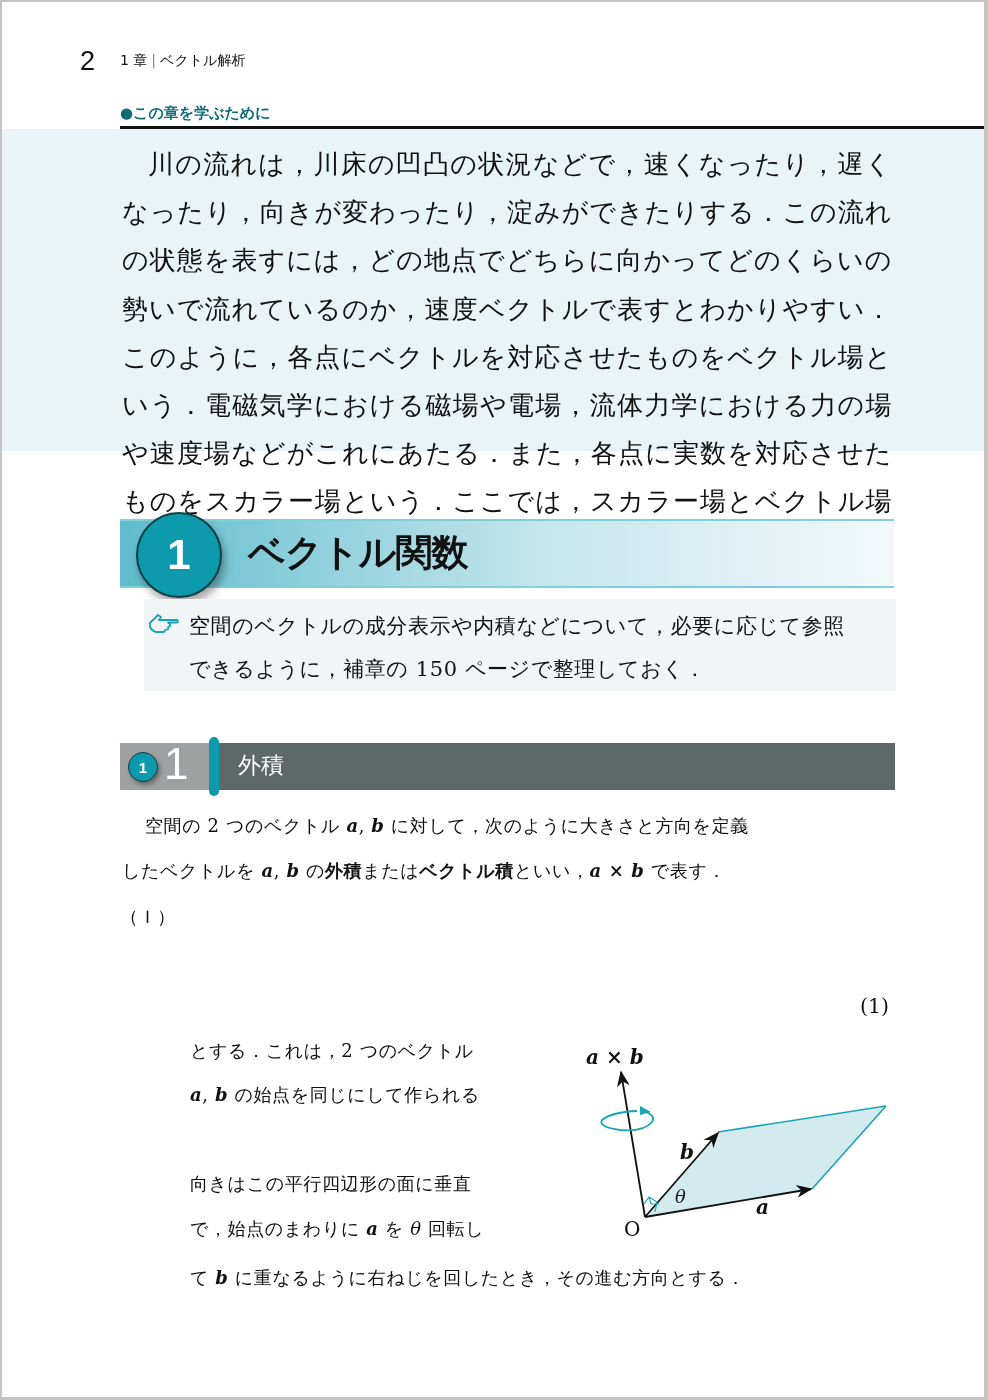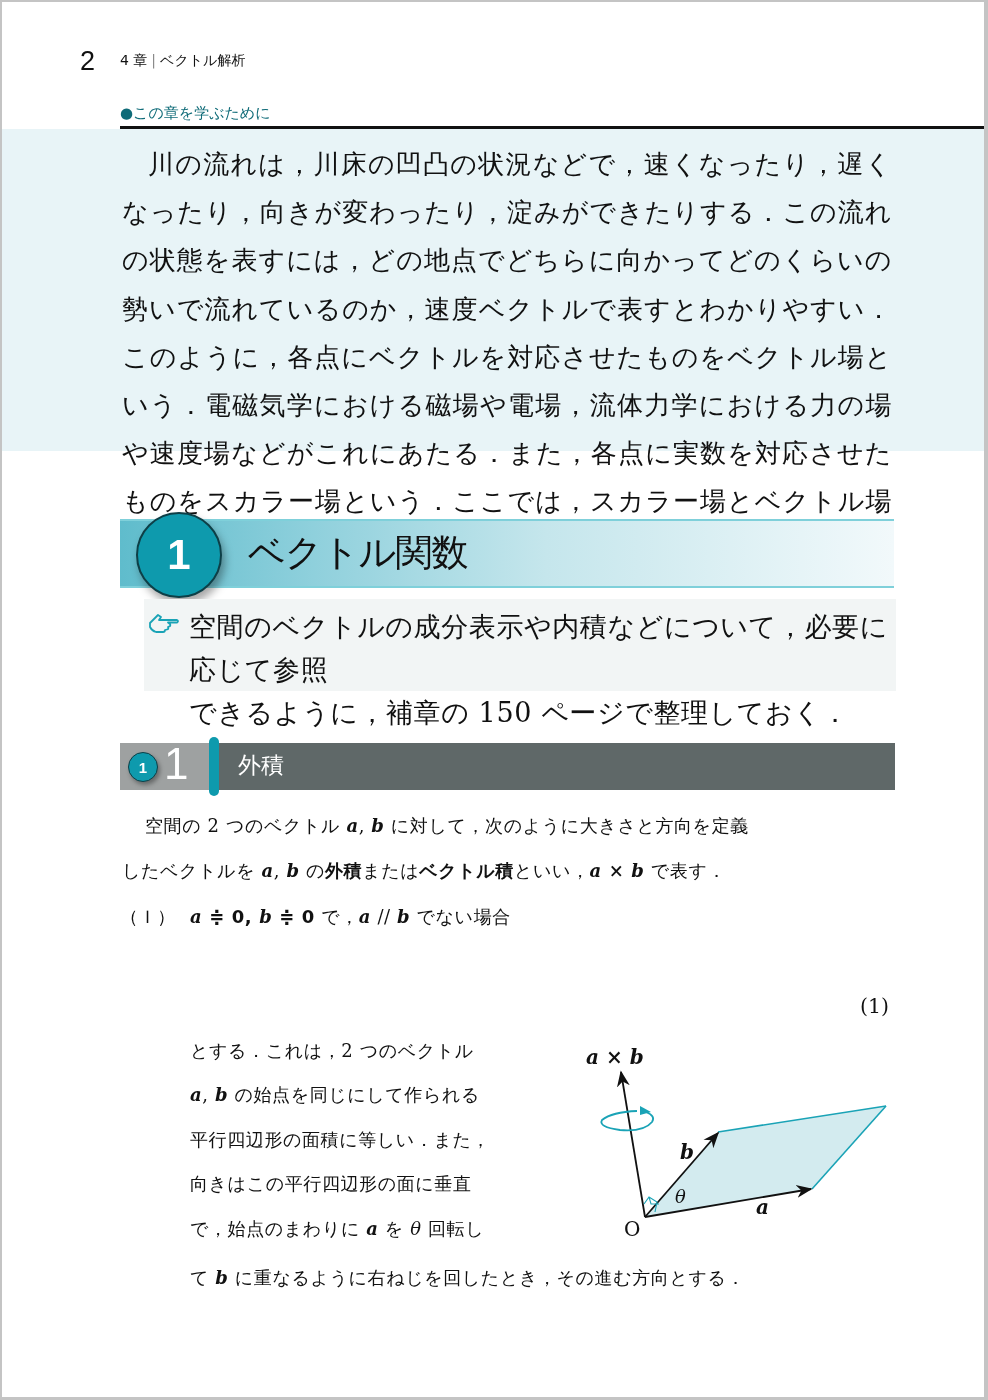--- a/index.html
+++ b/index.html
@@ -8,43 +8,43 @@
   .page {
     position: absolute; left: 2px; top: 2px; width: 982px; height: 1395px;
     background: #ffffff; overflow: hidden;
   }
   
   .page-num { position: absolute; left: 78px; top: 44px; font-family: "Liberation Sans", sans-serif; font-size: 27px; color: #111; }
   .run-head { position: absolute; left: 118px; top: 50px; font-family: "DejaVu Sans", sans-serif; font-size: 14px; color: #111; }
   .run-head .sep { color: #888; margin: 0 4px; }
 
   
-  .intro-label { position: absolute; left: 118px; top: 102px; font-family: "DejaVu Sans", sans-serif; font-weight: normal; font-size: 15px; color: #0f6b78; }
+  .intro-label { position: absolute; left: 118px; top: 102px; font-family: "DejaVu Sans", sans-serif; font-weight: bold; font-size: 15px; color: #0f6b78; }
   .intro-rule { position: absolute; left: 118px; top: 124px; width: 864px; height: 3px; background: #111; }
   .intro-box { position: absolute; left: 0; top: 127px; width: 982px; height: 322px; background: #e8f4f7; }
   .intro-text { position: absolute; left: 120px; top: 138px; width: 770px; font-size: 26px; line-height: 48.2px; text-align: justify; text-indent: 1em; letter-spacing: 0.6px; }
 
   
   .sec-bar {
     position: absolute; left: 118px; top: 517px; width: 774px; height: 69px;
     background: linear-gradient(to right, #5fbccc 0%, #8fd0dc 25%, #c5e6ec 55%, #f2f9fb 100%);
     border-top: 2px solid #7fd0da; border-bottom: 2px solid #7fd0da;
   }
   .sec-circle {
     position: absolute; left: 134px; top: 510px; width: 86px; height: 86px; border-radius: 50%;
     background: #0e9aad; border: 2px solid #0d3f47;
     box-shadow: 3px 6px 8px rgba(0,0,0,0.35);
     color: #fff; font-family: "Liberation Sans", sans-serif; font-weight: bold; font-size: 42px;
     display: flex; align-items: center; justify-content: center;
   }
-  .sec-title { position: absolute; left: 246px; top: 526px; font-family: "DejaVu Sans", sans-serif; font-weight: normal; font-size: 37px; color: #111; letter-spacing: -1px; }
+  .sec-title { position: absolute; left: 246px; top: 526px; font-family: "DejaVu Sans", sans-serif; font-weight: bold; font-size: 37px; color: #111; letter-spacing: -1px; }
 
   .note-box { position: absolute; left: 142px; top: 597px; width: 752px; height: 92px; background: #f2f5f5; }
   .note-icon { position: absolute; left: 146px; top: 609px; width: 32px; height: 24px; }
-  .note-text { position: absolute; left: 187px; top: 603px; width: 700px; font-size: 27px; line-height: 43px; letter-spacing: 0.6px; }
+  .note-text { position: absolute; left: 187px; top: 603px; width: 700px; font-size: 21px; line-height: 43px; letter-spacing: 0.6px; }
 
   
   .sub-bar { position: absolute; left: 118px; top: 741px; width: 775px; height: 47px; background: #5f6868; }
   .sub-left { position: absolute; left: 118px; top: 741px; width: 90px; height: 47px; background: #9ea1a1; }
   .sub-circle {
     position: absolute; left: 126px; top: 750px; width: 30px; height: 30px; border-radius: 50%;
     background: #0e9aad; border: 1.5px solid #0d3f47; box-shadow: 2px 3px 4px rgba(0,0,0,0.35);
     color: #fff; font-family: "Liberation Sans", sans-serif; font-weight: bold; font-size: 15px;
     display: flex; align-items: center; justify-content: center;
   }
@@ -61,21 +61,21 @@
 
   .figure { position: absolute; left: 570px; top: 1030px; width: 330px; height: 220px; }
 </style>
 </head>
 <body>
 
 <div class="page">
 
   <div class="page-num">2</div>
   <div class="run-head">
-    <span>4 章</span><span class="sep">|</span><span>ベクトル解析</span>
+    <span>1 章</span><span class="sep">|</span><span>ベクトル解析</span>
   </div>
 
   <div class="intro-box"></div>
   <div class="intro-label">●この章を学ぶために</div>
   <div class="intro-rule"></div>
   <div class="intro-text">川の流れは，川床の凹凸の状況などで，速くなったり，遅くなったり，向きが変わったり，淀みができたりする．この流れの状態を表すには，どの地点でどちらに向かってどのくらいの勢いで流れているのか，速度ベクトルで表すとわかりやすい．このように，各点にベクトルを対応させたものをベクトル場という．電磁気学における磁場や電場，流体力学における力の場や速度場などがこれにあたる．また，各点に実数を対応させたものをスカラー場という．ここでは，スカラー場とベクトル場の微分積分について学ぶ．</div>
 
   <div class="sec-bar"></div>
   <div class="sec-circle">1</div>
   <div class="sec-title">ベクトル関数</div>
@@ -97,30 +97,26 @@
   <div class="sub-title">外積</div>
 
   <div class="para" style="left:143px; top:812px;">
     <span>空間の 2 つのベクトル </span><span class="m">a</span><span>, </span><span class="m">b</span><span> に対して，次のように大きさと方向を定義</span>
   </div>
   <div class="para" style="left:120px; top:857px;">
     <span>したベクトルを </span><span class="m">a</span><span>, </span><span class="m">b</span><span> の</span><span class="b">外積</span><span>または</span><span class="b">ベクトル積</span><span>といい，</span><span class="m">a × b</span><span> で表す．</span>
   </div>
 
   <div class="para" style="left:118px; top:903px;">（Ｉ）</div>
-  <div class="para" style="left:188px; top:903px;">
-    <span class="m">a</span><span class="b"> ≑ 0, </span><span class="m">b</span><span class="b"> ≑ 0</span><span> で，</span><span class="m">a</span><span> // </span><span class="m">b</span><span> でない場合</span>
-  </div>
   <div class="eqno">(1)</div>
 
   <div class="para" style="left:188px; top:1037px;">とする．これは，2 つのベクトル</div>
   <div class="para" style="left:188px; top:1081px;">
     <span class="m">a</span><span>, </span><span class="m">b</span><span> の始点を同じにして作られる</span>
   </div>
-  <div class="para" style="left:188px; top:1126px;">平行四辺形の面積に等しい．また，</div>
   <div class="para" style="left:188px; top:1170px;">向きはこの平行四辺形の面に垂直</div>
   <div class="para" style="left:188px; top:1215px;">
     <span>で，始点のまわりに </span><span class="m">a</span><span> を </span><span class="mi">θ</span><span> 回転し</span>
   </div>
   <div class="para" style="left:188px; top:1264px;">
     <span>て </span><span class="m">b</span><span> に重なるように右ねじを回したとき，その進む方向とする．</span>
   </div>
 
   <svg class="figure" viewBox="0 0 330 220">
     <defs>

